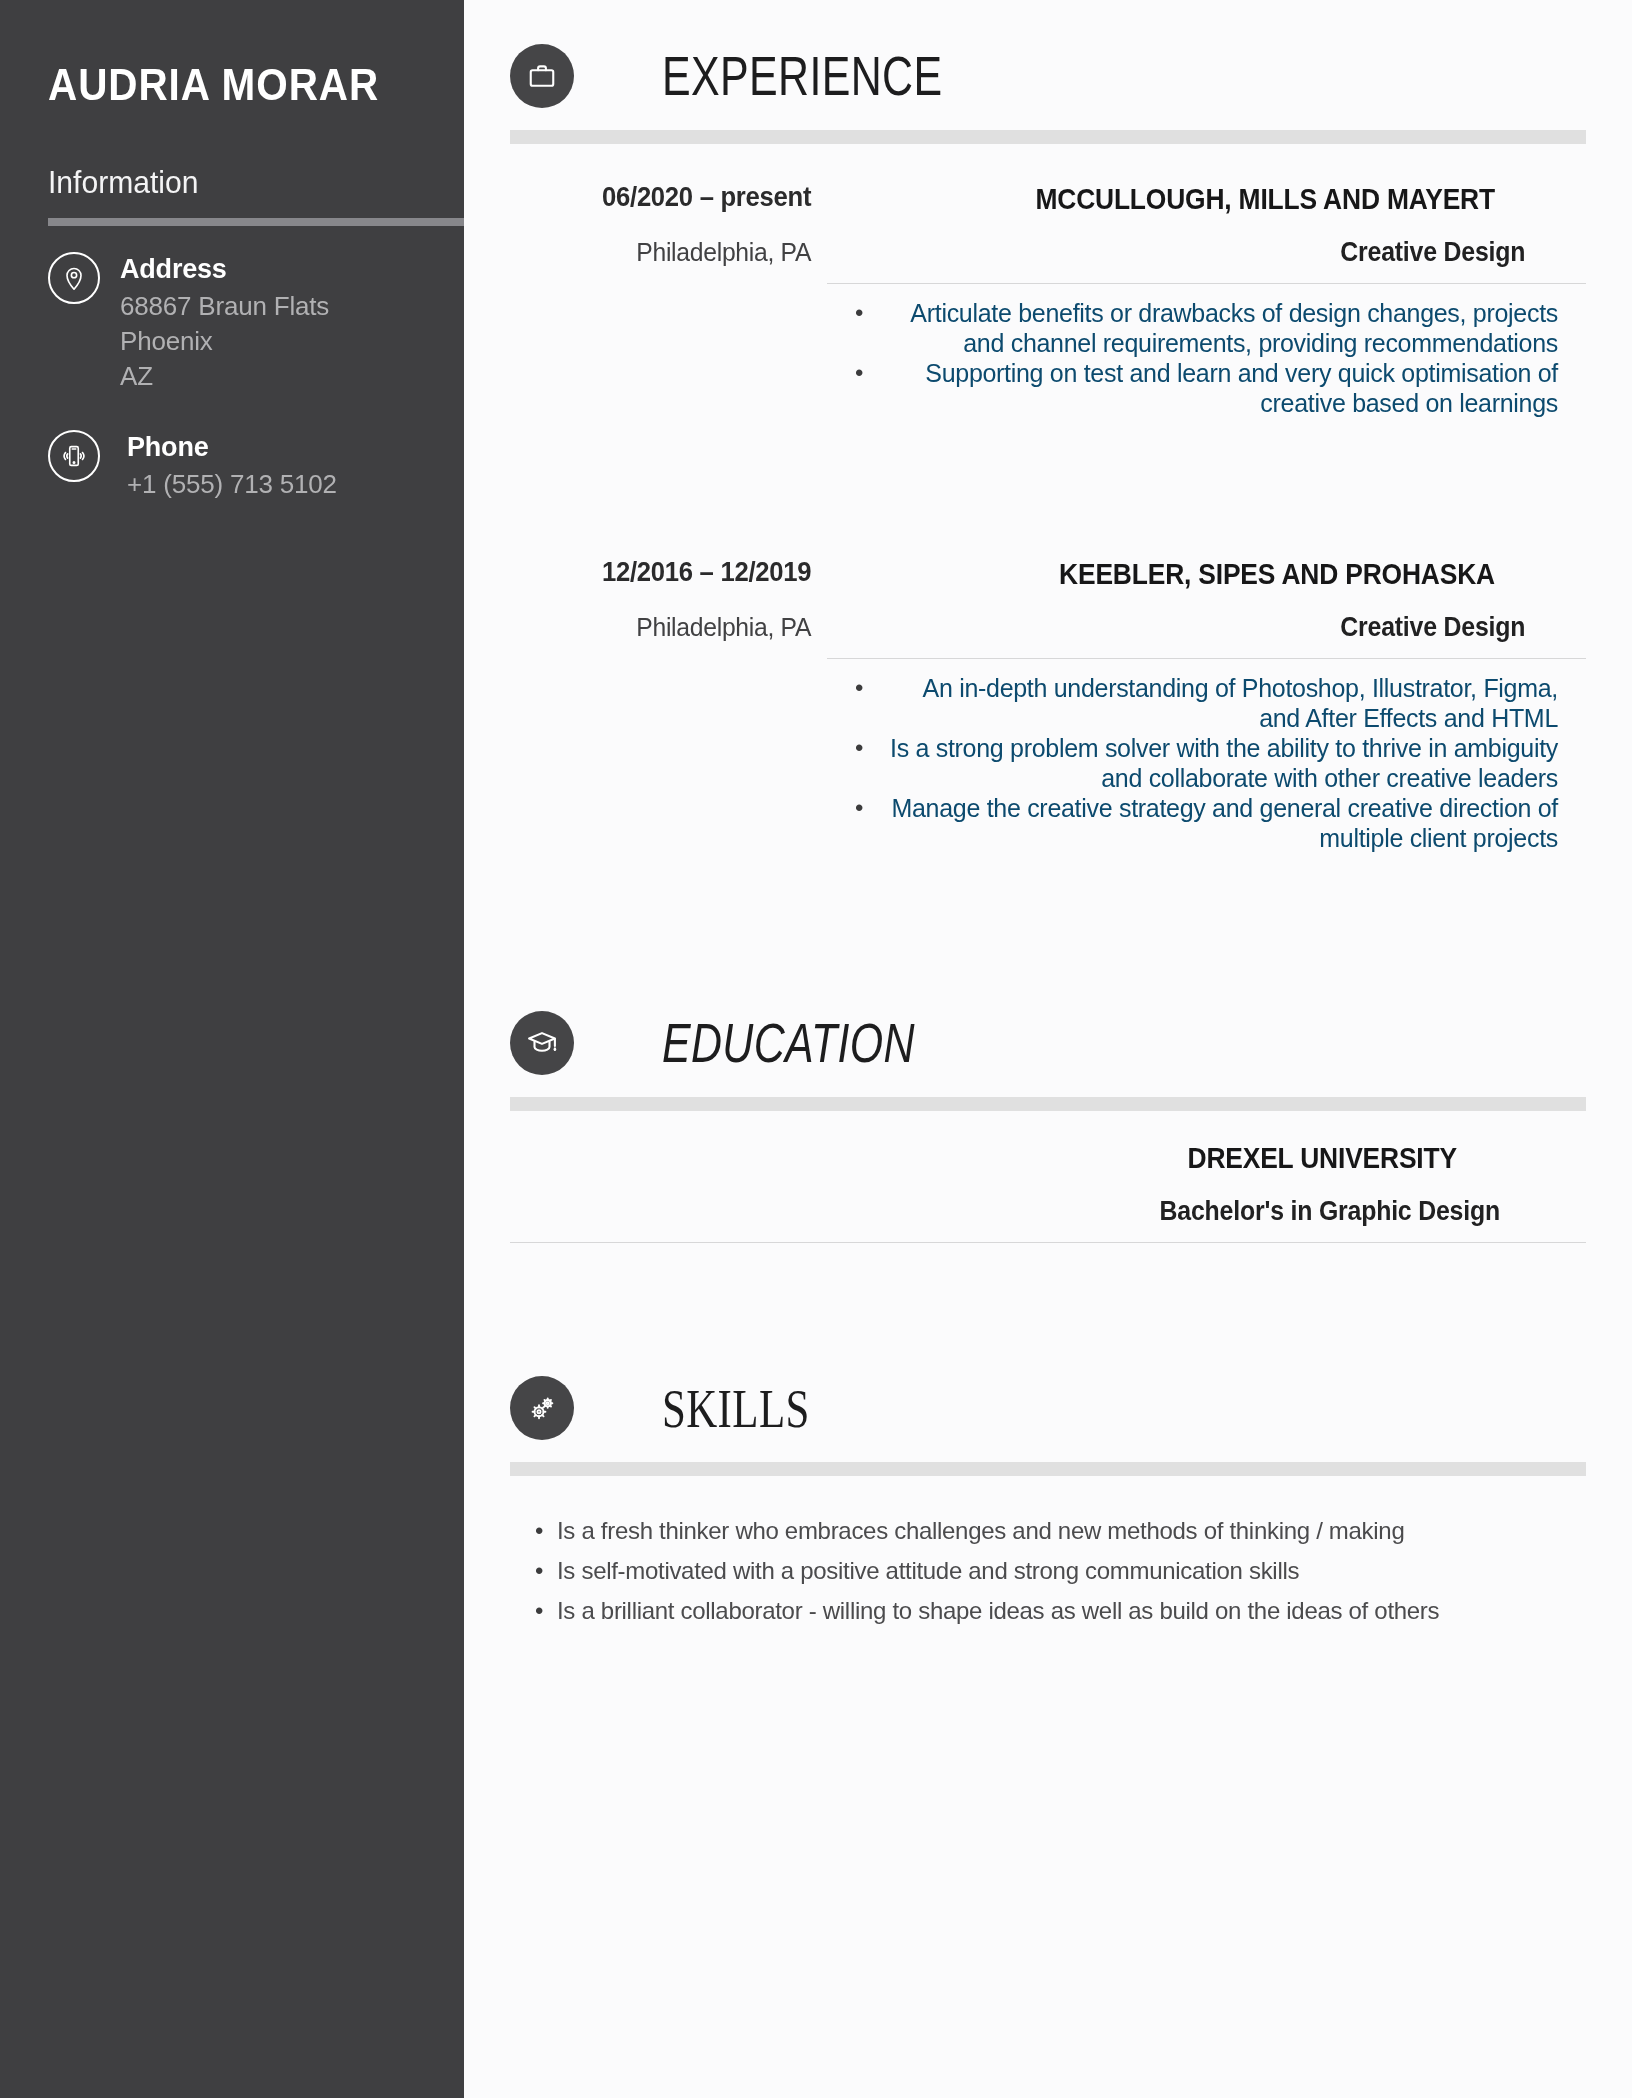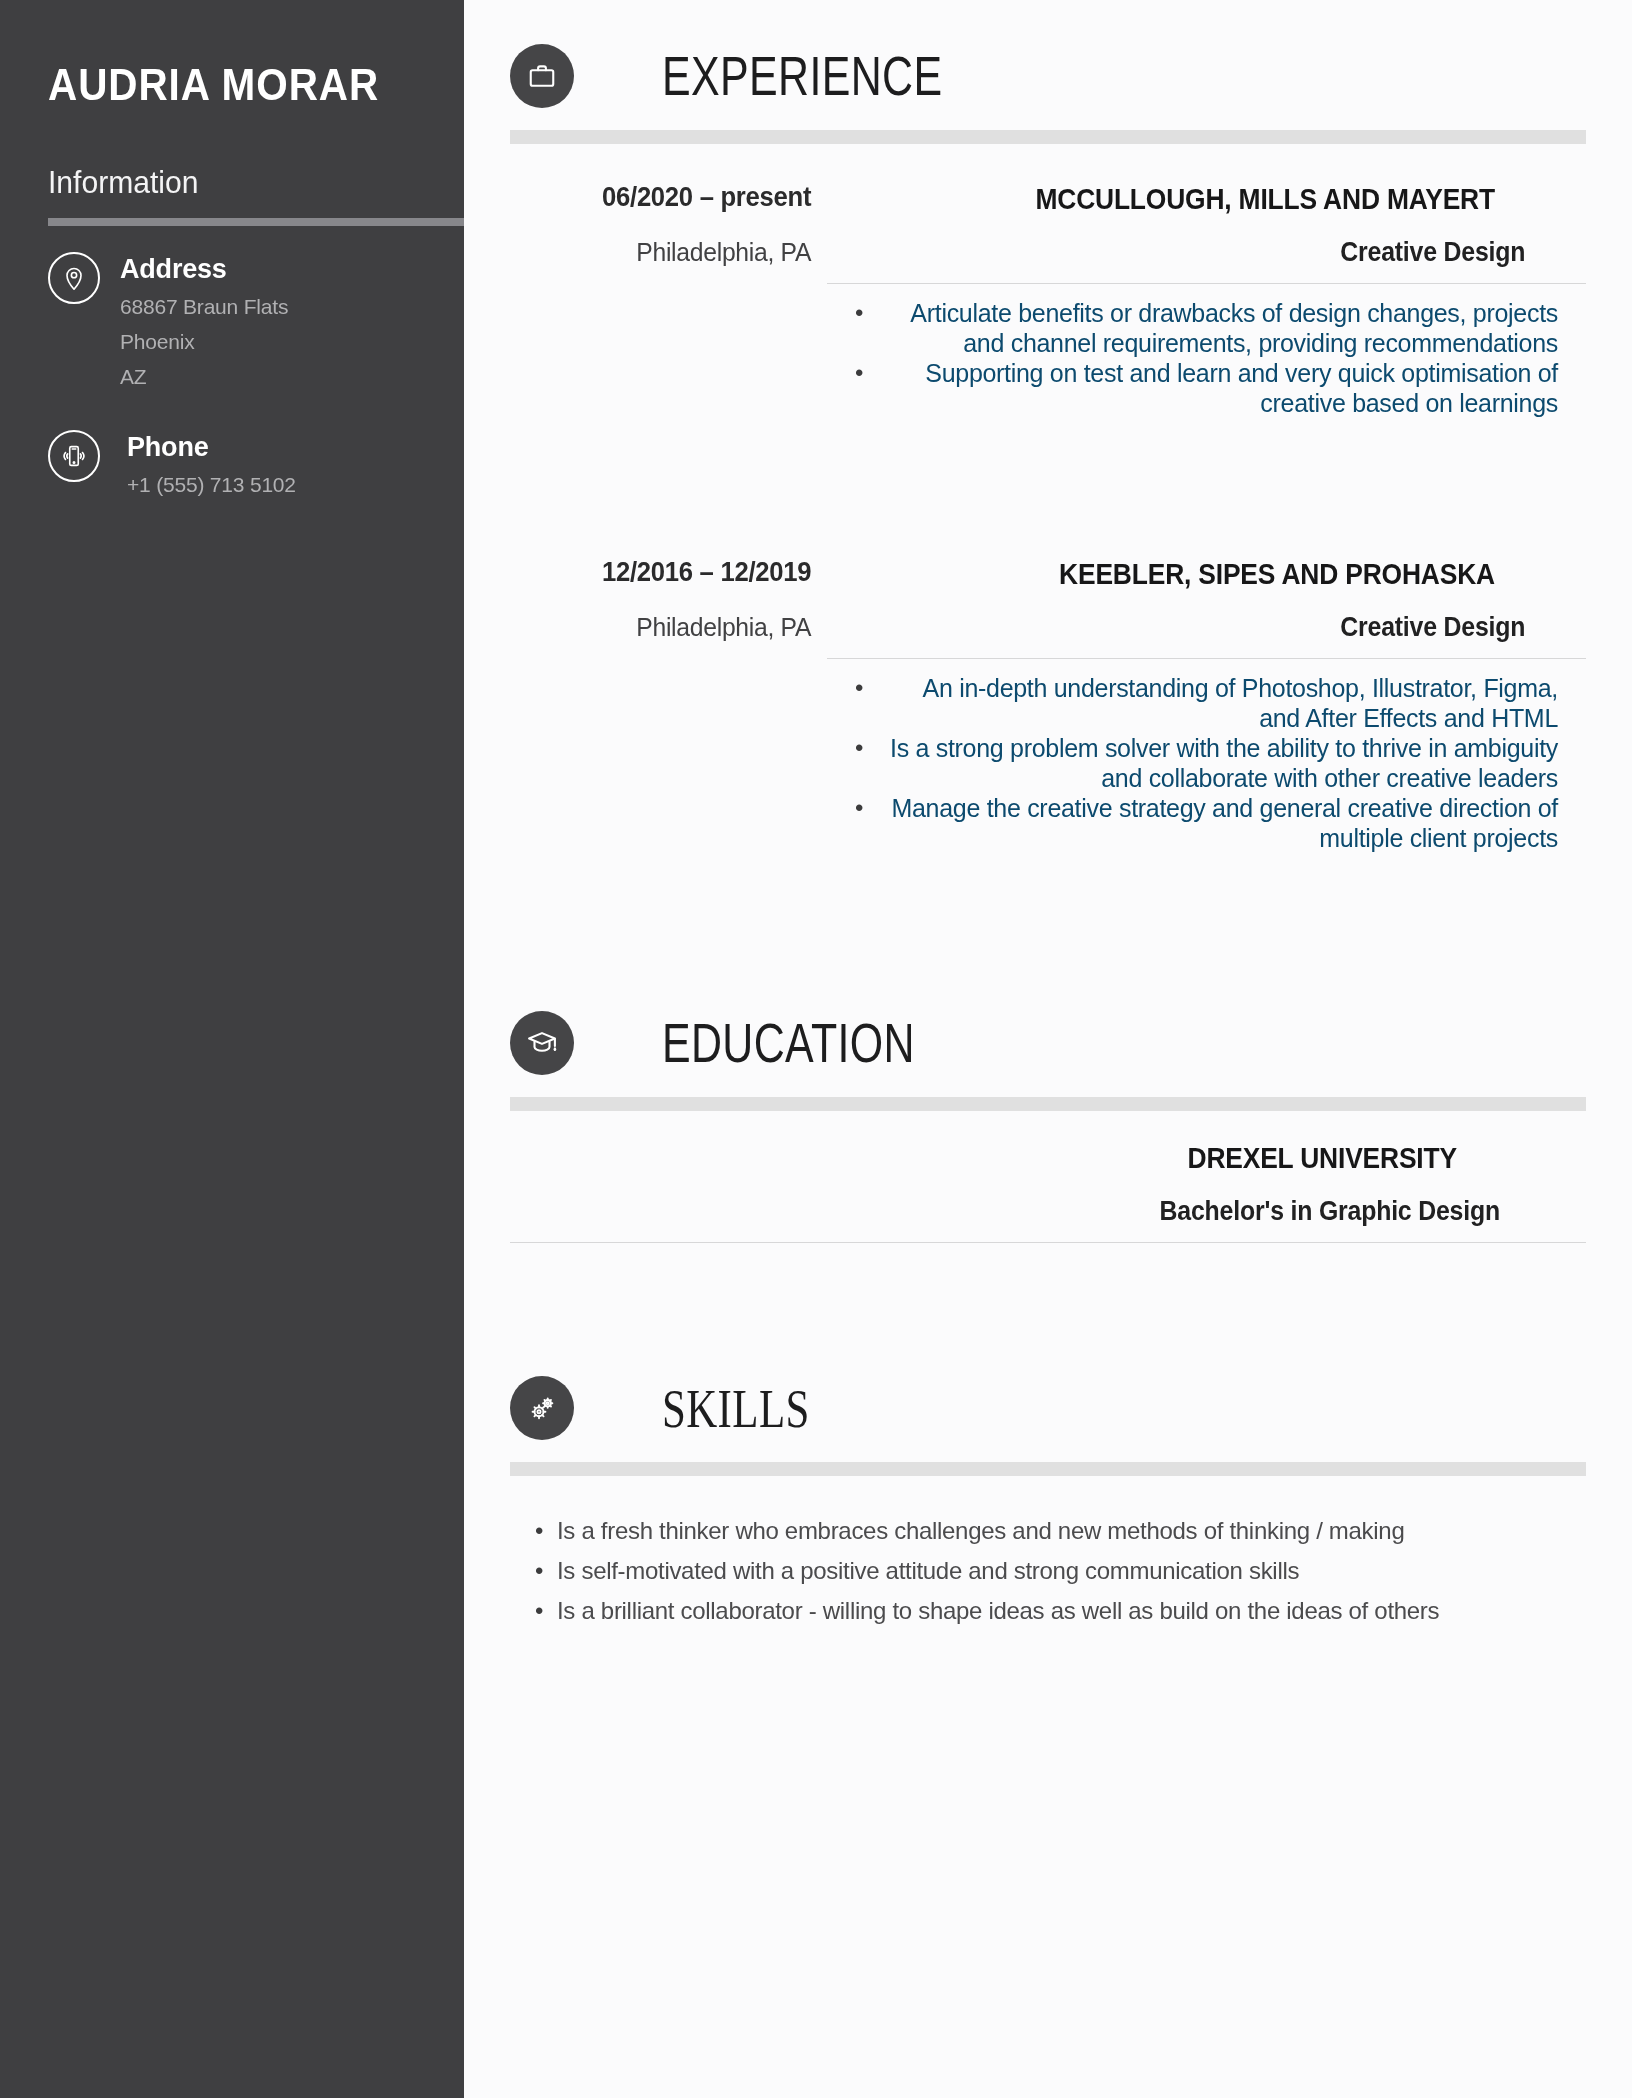--- a/index.html
+++ b/index.html
@@ -59,36 +59,36 @@
   }
   .circle-icon svg { width: 30px; height: 30px; }
   .contact-label {
     font-size: 27px;
     font-weight: 700;
     color: #ffffff;
     margin-top: 2px;
     letter-spacing: -0.2px;
   }
   .contact-line {
-    font-size: 21px;
+    font-size: 26px;
     color: #b1b1b3;
     line-height: 35px;
     letter-spacing: -0.2px;
   }
   .contact-line.gap { margin-top: 4px; }
 
   
   .main {
     flex: 1;
     padding: 0 46px;
     color: #222;
   }
   .section-header { display: flex; align-items: center; }
   .section-header.experience { margin-top: 44px; }
-  .section-header.education { margin-top: 158px; }
+  .section-header.education { margin-top: 158px; font-style: italic; }
   .section-header.skills { margin-top: 133px; font-family: Liberation Serif, serif; }
   .section-circle {
     width: 64px; height: 64px; min-width: 64px;
     background: #454547;
     border-radius: 50%;
     display: flex; align-items: center; justify-content: center;
   }
   .section-circle svg { width: 36px; height: 36px; }
   .section-title {
     margin-left: 88px;

